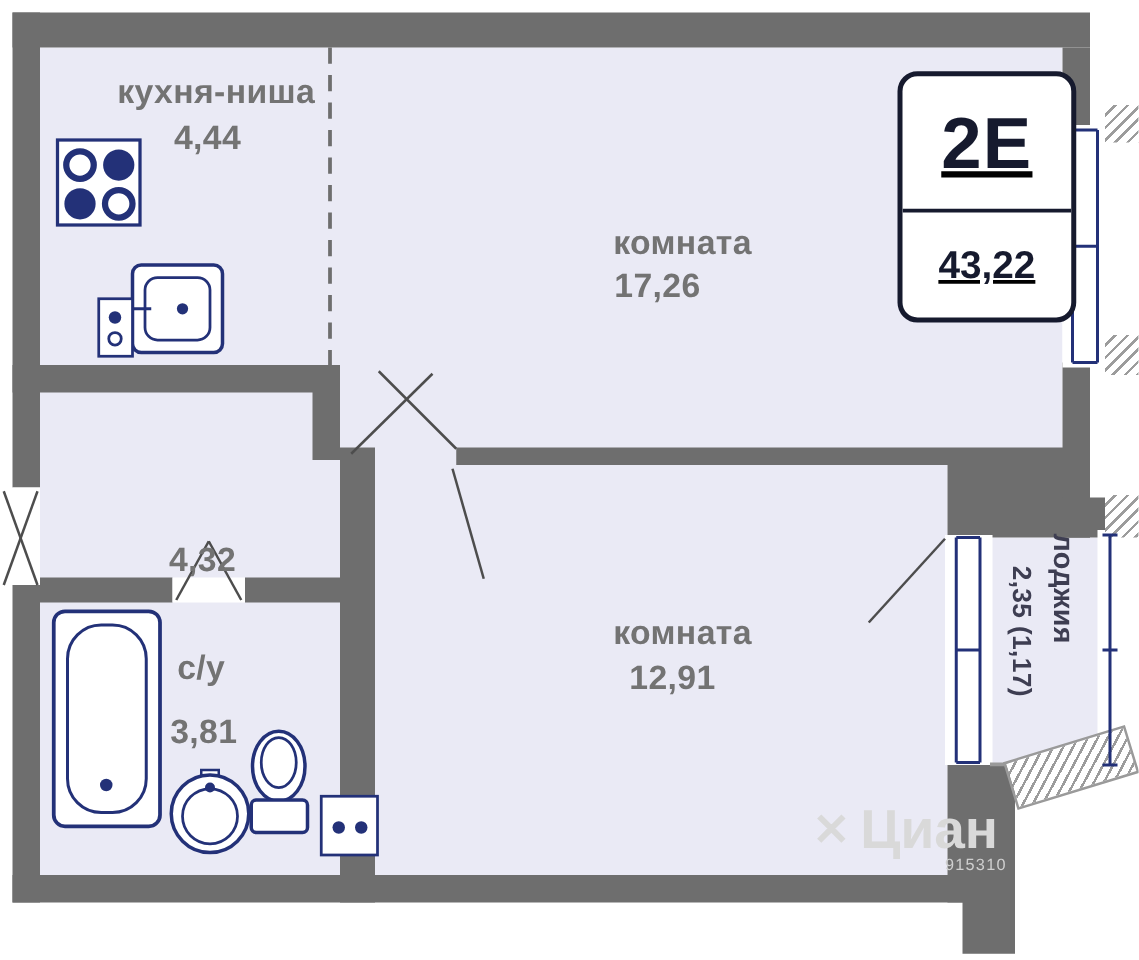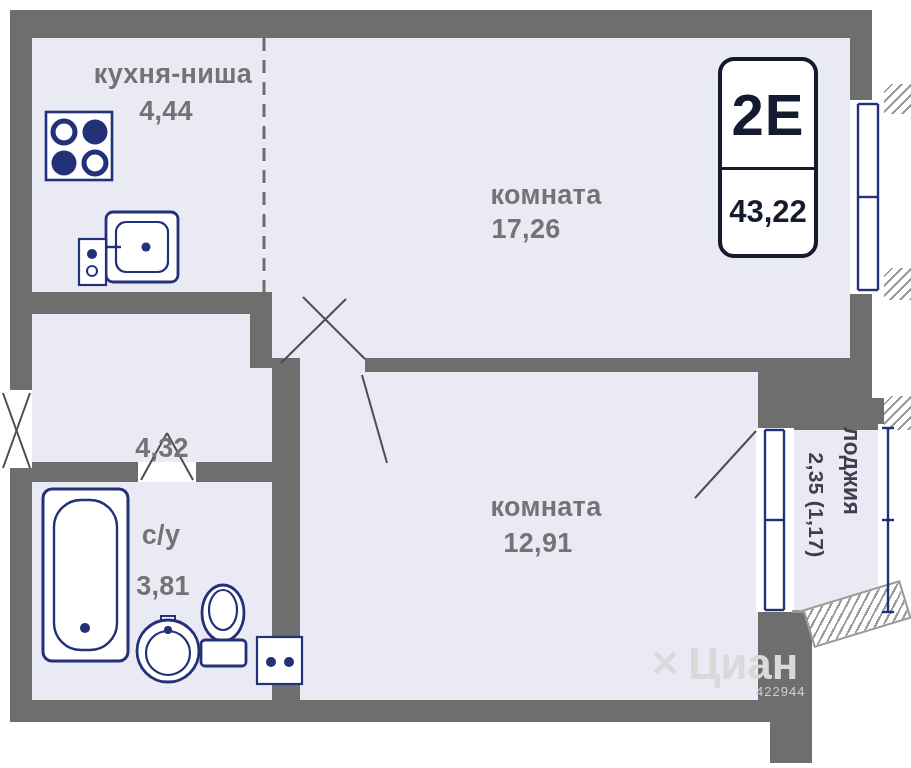--- a/index.html
+++ b/index.html
@@ -6,21 +6,21 @@
   body{width:911px;height:768px;background:#ffffff;font-family:"Liberation Sans",sans-serif;}
   #plan{position:relative;width:911px;height:768px;overflow:hidden;background:#ffffff;}
   .fill{position:absolute;background:#eaeaf5;}
   .wall{position:absolute;background:#6e6e6e;}
   .white{position:absolute;background:#ffffff;}
   .gray-line{position:absolute;background:#9a9a9a;}
   .hatch{position:absolute;background:repeating-linear-gradient(135deg,#ffffff 0 5px,#9c9c9c 5px 7px);}
   svg.overlay{position:absolute;left:0;top:0;}
   .label{position:absolute;transform:translate(-50%,-50%);font-size:27px;font-weight:700;color:#737373;letter-spacing:.3px;white-space:nowrap;}
   .vlabel{position:absolute;transform:translate(-50%,-50%);writing-mode:vertical-rl;font-size:23px;font-weight:600;color:#3e3e52;letter-spacing:.3px;white-space:nowrap;}
-  .badge{position:absolute;left:718px;top:57px;width:100px;height:201px;box-sizing:border-box;background:#ffffff;border:4px solid #161a2e;border-radius:16px;display:flex;flex-direction:column;overflow:hidden;}
+  .badge{position:absolute;left:718px;top:57px;width:143px;height:201px;box-sizing:border-box;background:#ffffff;border:4px solid #161a2e;border-radius:16px;display:flex;flex-direction:column;overflow:hidden;text-decoration:underline;}
   .badge-type{height:106px;display:flex;align-items:center;justify-content:center;font-size:58px;font-weight:700;color:#161a2e;letter-spacing:1px;}
   .badge-divider{height:3px;background:#161a2e;}
   .badge-area{flex:1;display:flex;align-items:center;justify-content:center;font-size:31px;font-weight:700;color:#161a2e;}
   .watermark{position:absolute;left:650px;top:642px;display:flex;align-items:center;gap:8px;color:#d9d9d9;font-weight:700;white-space:nowrap;}
   .wm-x{font-size:36px;line-height:1;}
   .wm-text{font-size:44px;line-height:1;}
   .wm-digits{position:absolute;left:756px;top:684px;font-size:13px;color:#cfcfcf;letter-spacing:1px;}
 </style>
 </head>
 <body>
@@ -165,15 +165,15 @@
   <div class="badge">
     <div class="badge-type">2Е</div>
     <div class="badge-divider"></div>
     <div class="badge-area">43,22</div>
   </div>
 
   <div class="watermark">
     <span class="wm-x">✕</span>
     <span class="wm-text">Циан</span>
   </div>
-  <div class="wm-digits">422944</div>
+  <div class="wm-digits">915310</div>
 
 </div>
 
 </body></html>

